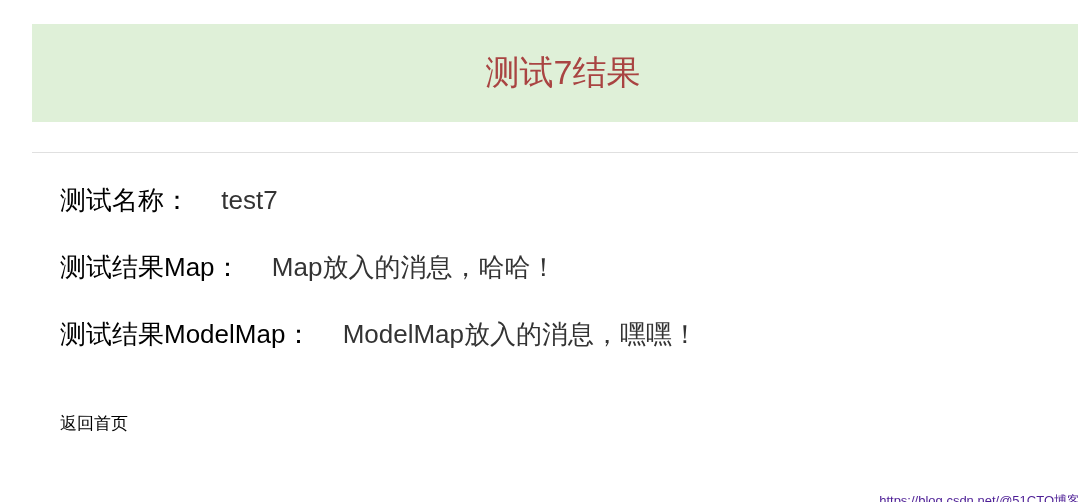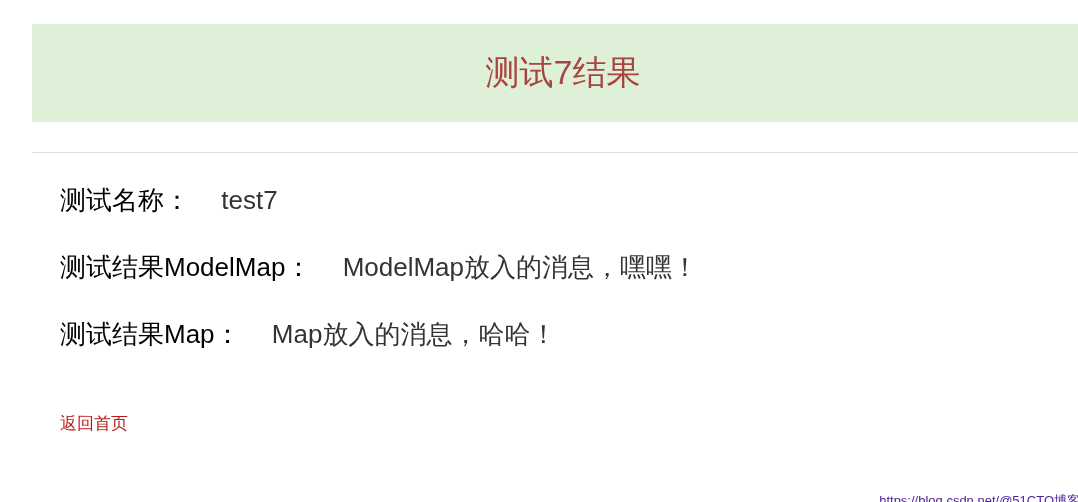--- a/index.html
+++ b/index.html
@@ -40,21 +40,21 @@
     }
     .label {
       color: #000000;
     }
     .value {
       color: #333333;
       margin-left: 12px;
       text-align: right;
     }
     .back-link {
-      color: #b91c1c;
+      color: #000000;
       font-size: 17px;
       margin-top: 30px;
       display: inline-block;
       cursor: pointer;
     }
     .watermark {
       position: absolute;
       bottom: 4px;
       right: 10px;
       font-size: 13px;
@@ -70,23 +70,23 @@
 </div>
 
 <hr class="divider">
 
 <div class="content">
   <div class="row">
     <span class="label">测试名称：</span>
     <span class="value">test7</span>
   </div>
   <div class="row">
+    <span class="label">测试结果Map：</span>
+    <span class="value">Map放入的消息，哈哈！</span>
+  </div>
+  <div class="row">
     <span class="label">测试结果ModelMap：</span>
     <span class="value">ModelMap放入的消息，嘿嘿！</span>
-  </div>
-  <div class="row">
-    <span class="label">测试结果Map：</span>
-    <span class="value">Map放入的消息，哈哈！</span>
   </div>
   <a class="back-link">返回首页</a>
 </div>
 
 <div class="watermark">https://blog.csdn.net/@51CTO博客</div>
 
 </body></html>

